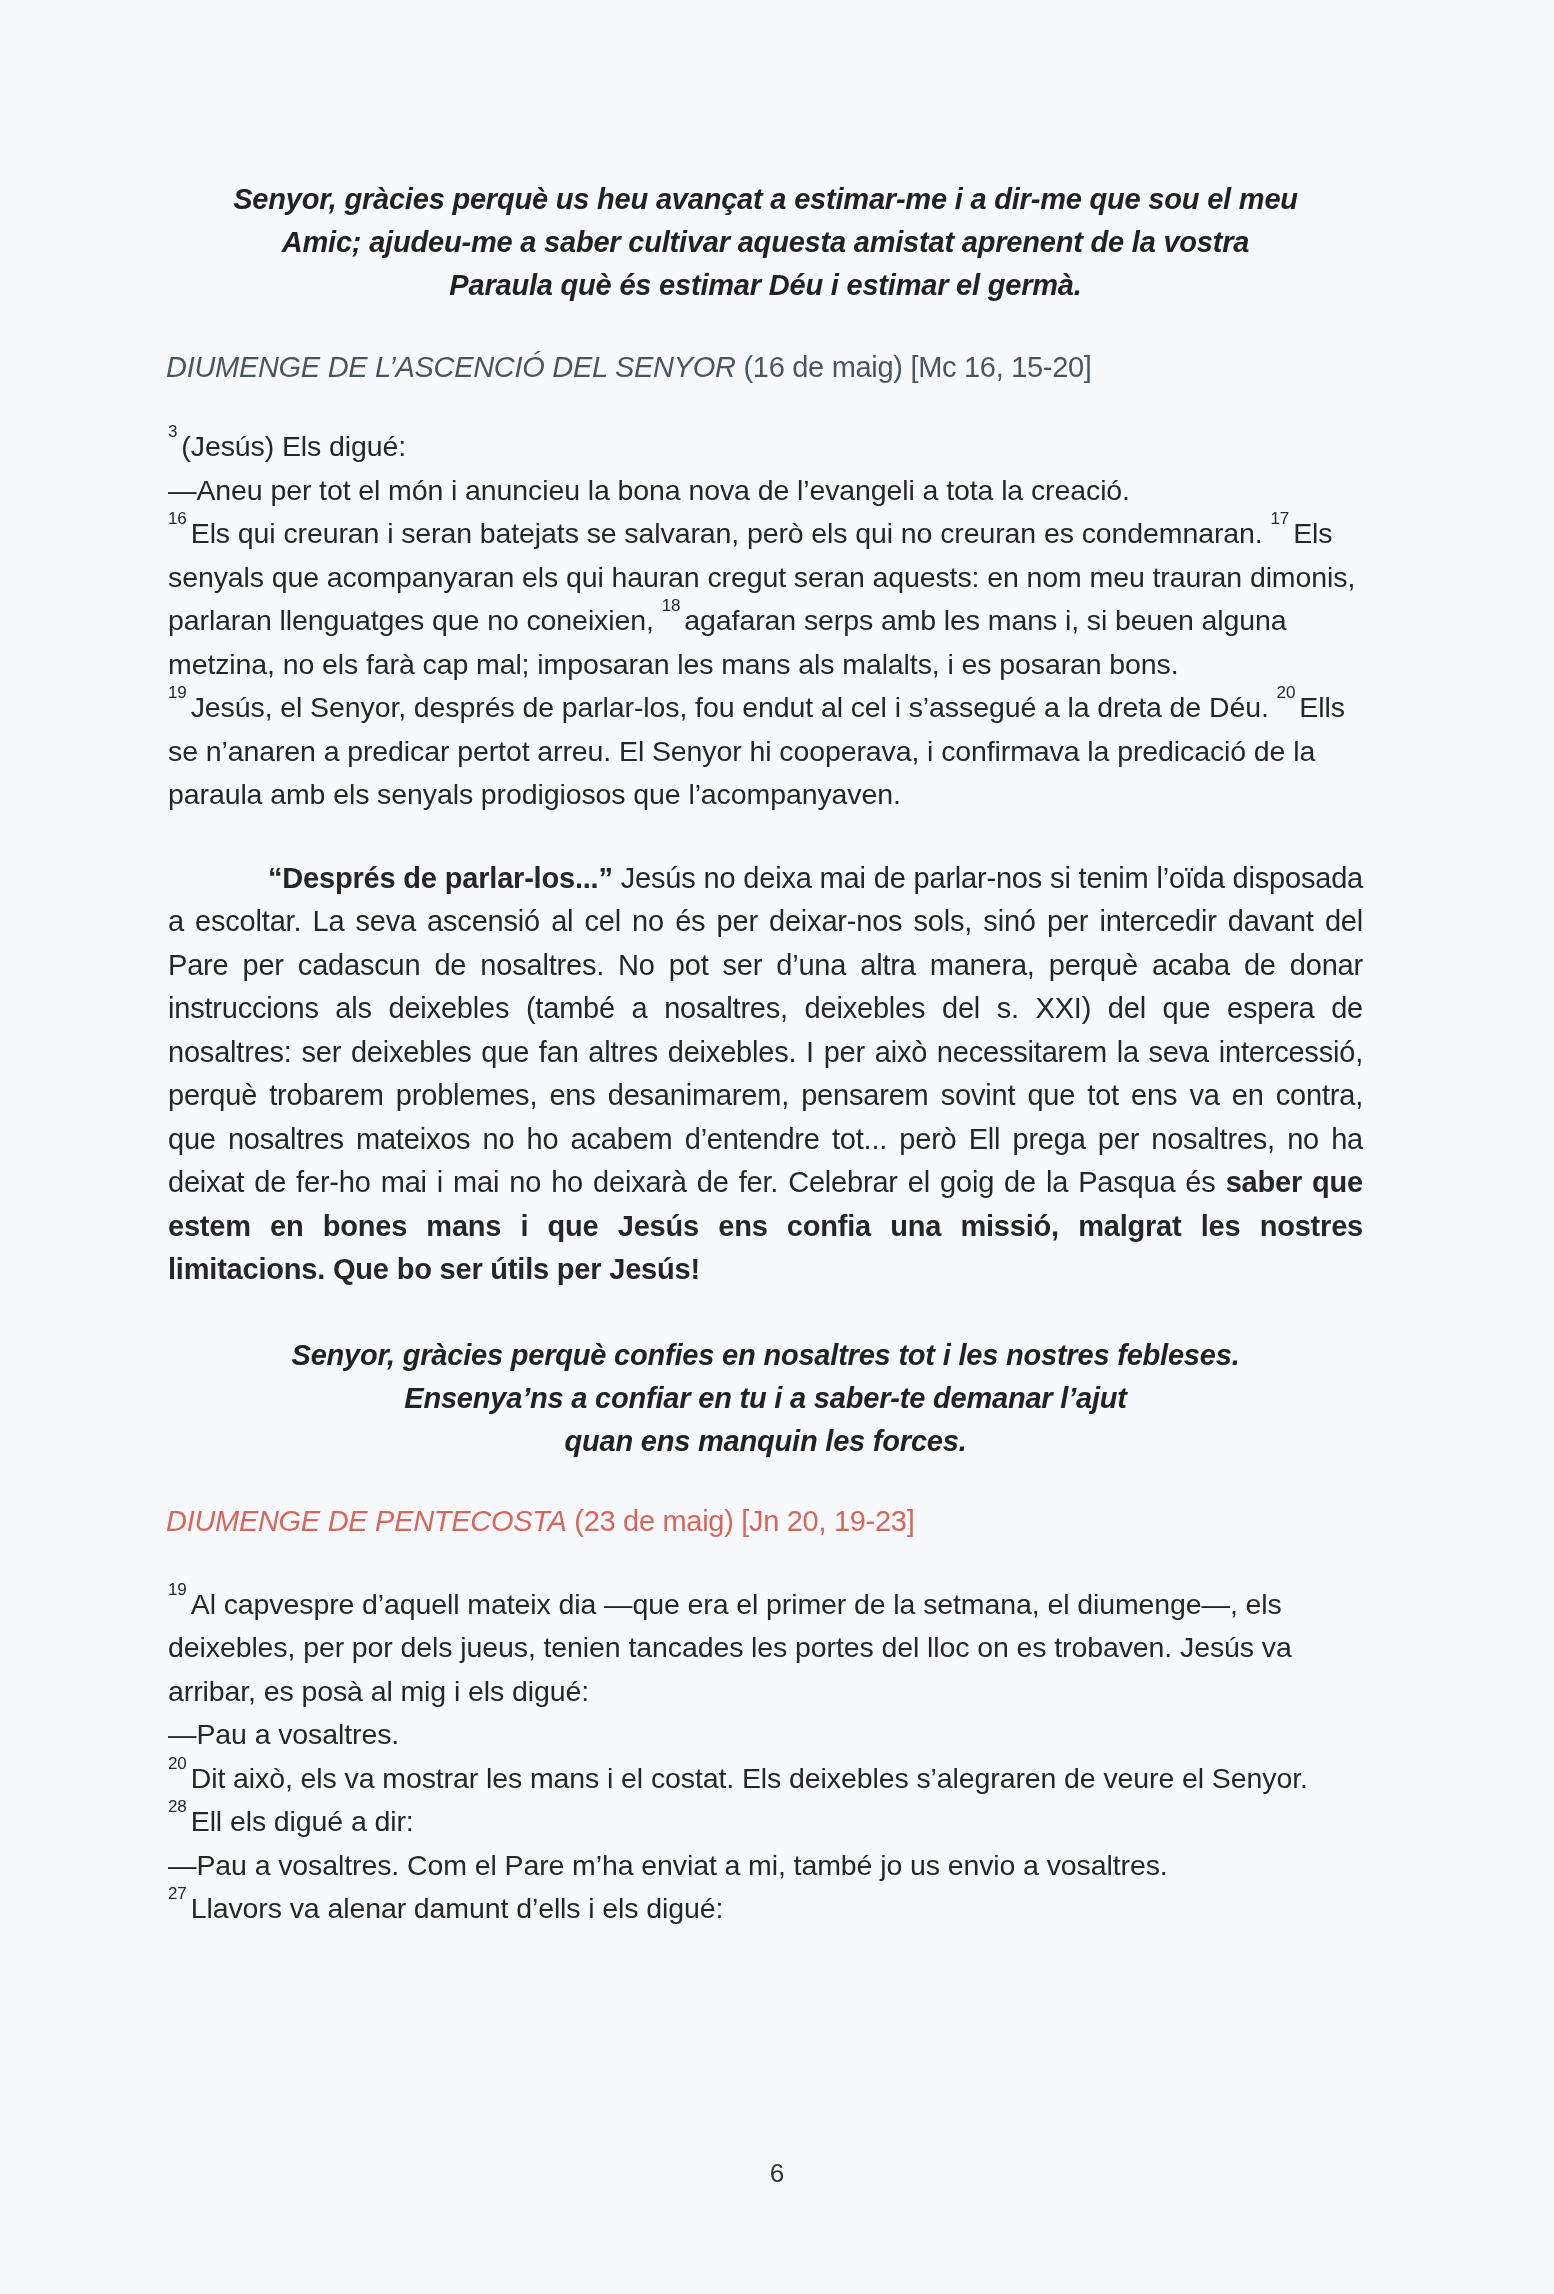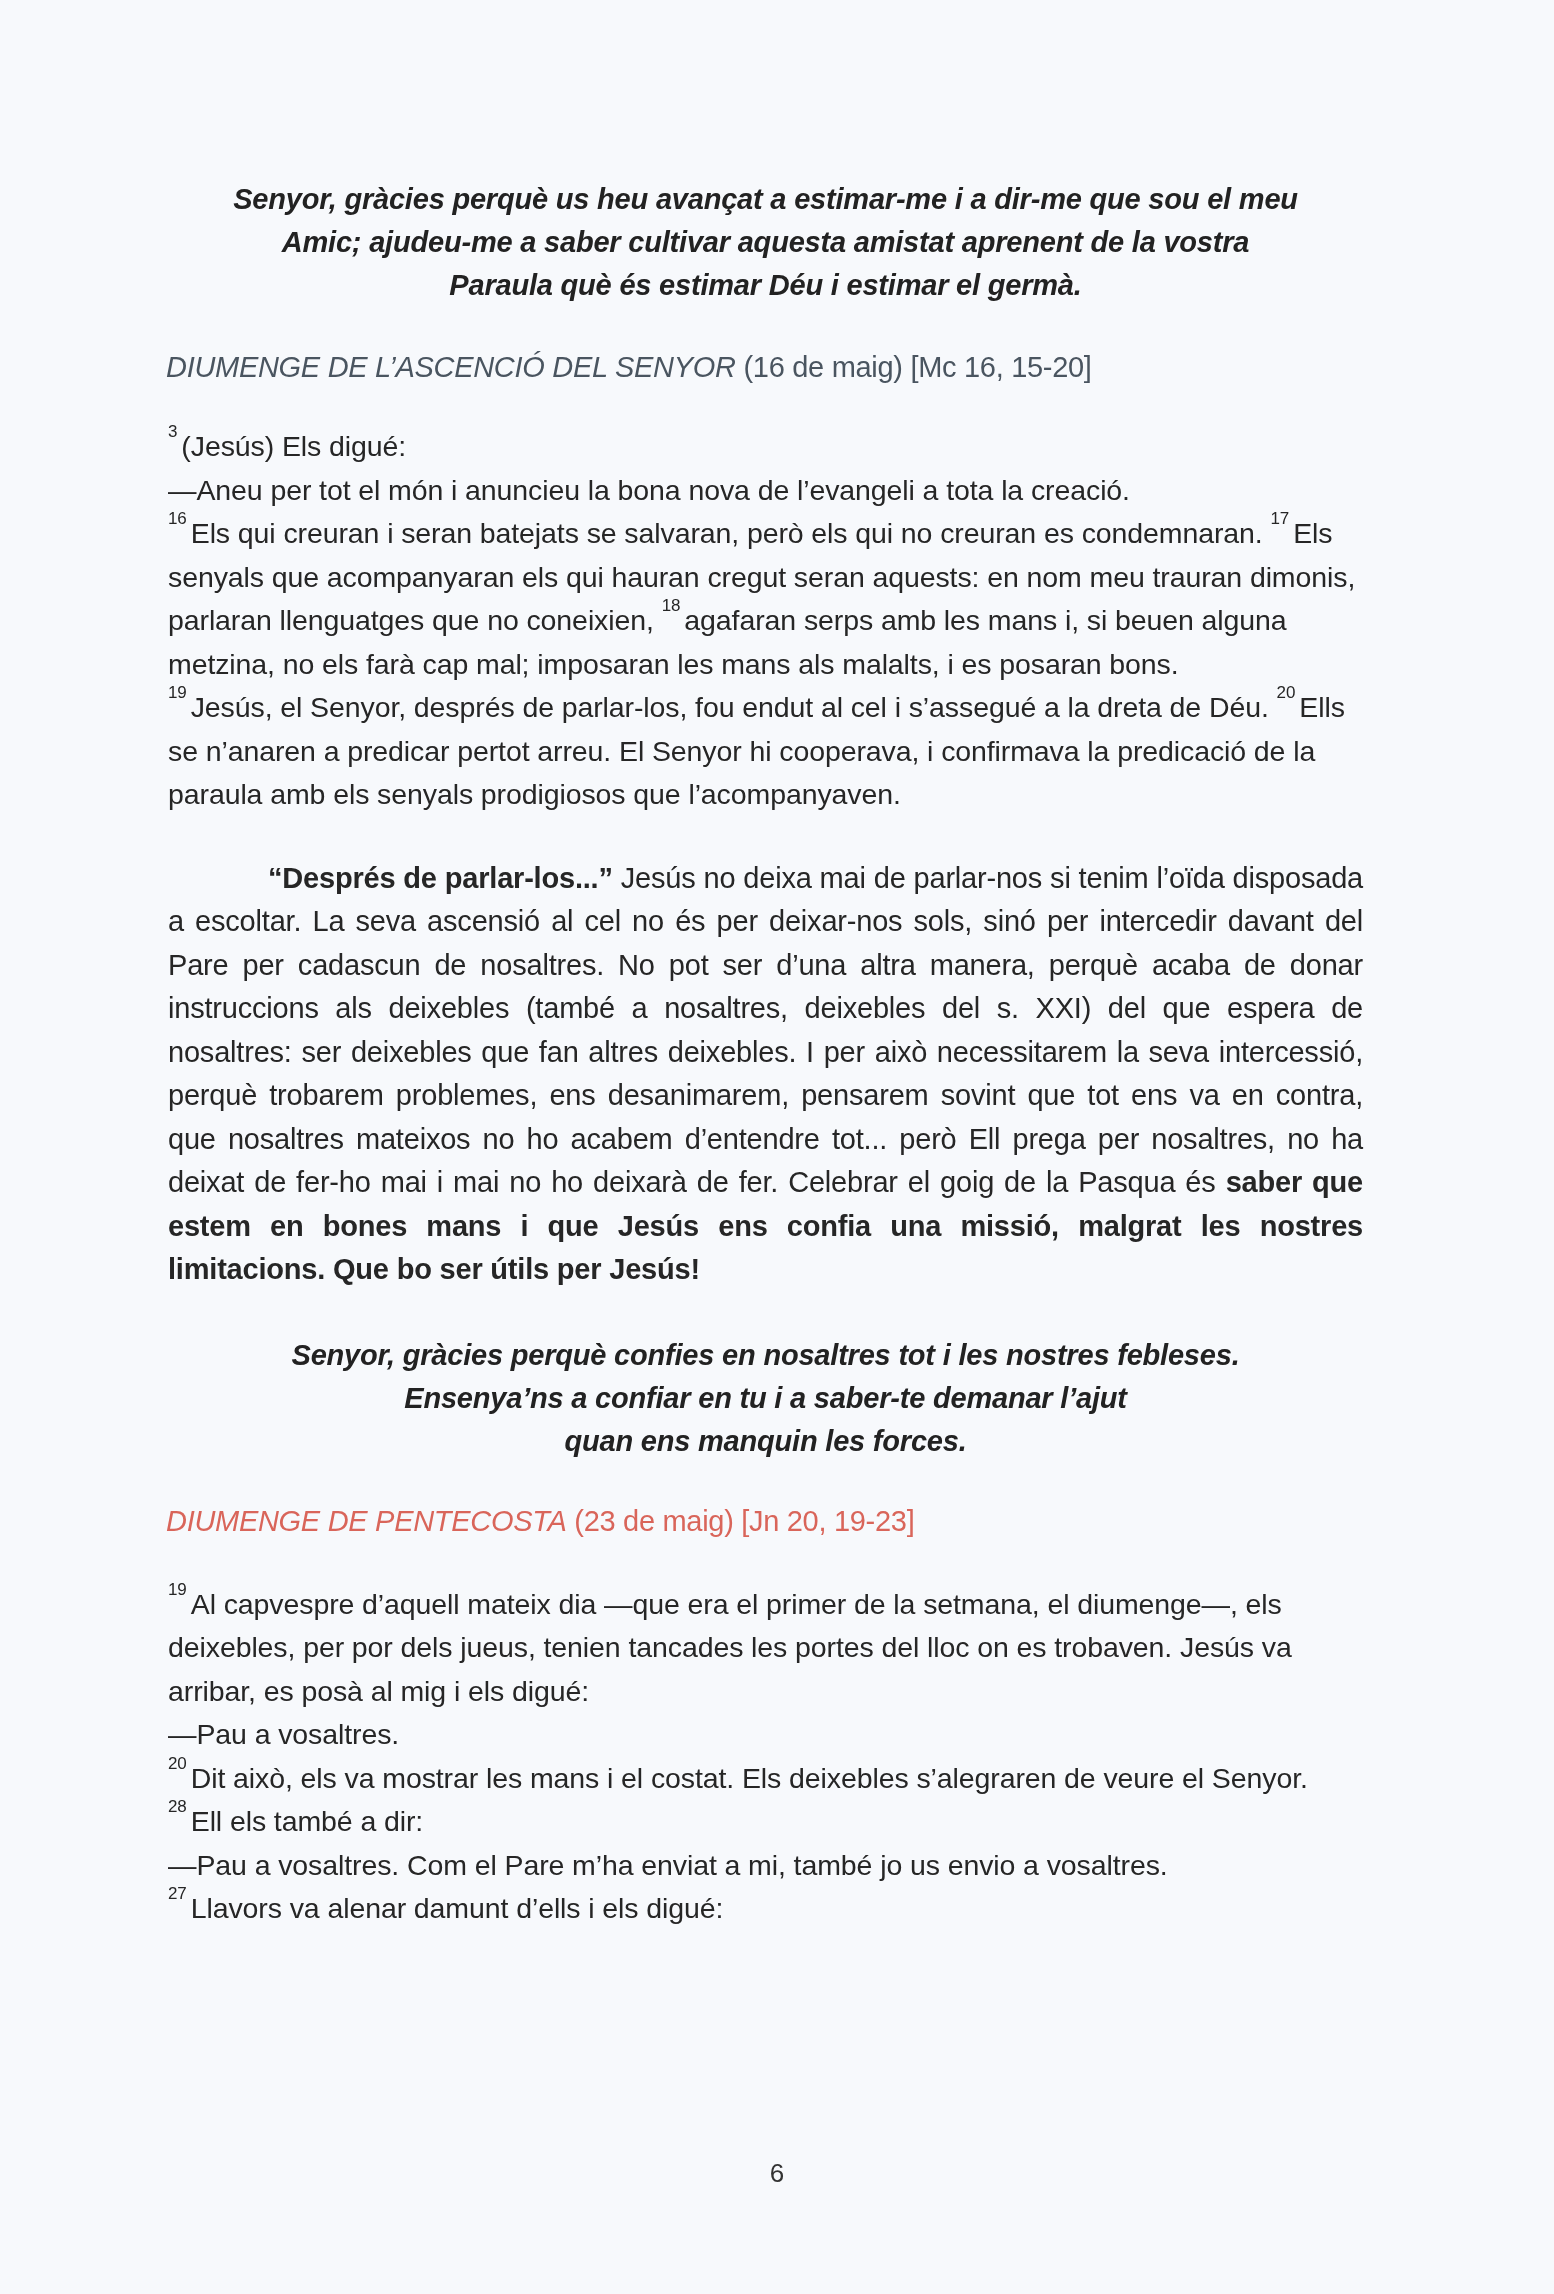--- a/index.html
+++ b/index.html
@@ -137,20 +137,20 @@
 
     <div class="heading red" style="color: rgb(217, 101, 90);">
       <span class="title">DIUMENGE DE PENTECOSTA</span><span> (23 de maig) [Jn 20, 19-23]</span>
     </div>
 
     <div class="gap-f"></div>
 
     <div class="body-text">
       <p class="last-line-left"><sup class="vn">19</sup><span>Al capvespre d’aquell mateix dia —que era el primer de la setmana, el diumenge—, els deixebles, per por dels jueus, tenien tancades les portes del lloc on es trobaven. Jesús va arribar, es posà al mig i els digué:</span></p>
       <p class="last-line-left"><span>—Pau a vosaltres.</span></p>
-      <p class="last-line-left"><sup class="vn">20</sup><span>Dit això, els va mostrar les mans i el costat. Els deixebles s’alegraren de veure el Senyor. </span><sup class="vn">28</sup><span>Ell els també a dir:</span></p>
+      <p class="last-line-left"><sup class="vn">20</sup><span>Dit això, els va mostrar les mans i el costat. Els deixebles s’alegraren de veure el Senyor. </span><sup class="vn">28</sup><span>Ell els digué a dir:</span></p>
       <p class="last-line-left"><span>—Pau a vosaltres. Com el Pare m’ha enviat a mi, també jo us envio a vosaltres.</span></p>
       <p class="last-line-left"><sup class="vn">27</sup><span>Llavors va alenar damunt d’ells i els digué:</span></p>
     </div>
   </div>
 
   <div class="page-number">6</div>
 </div>
 
 </body></html>

